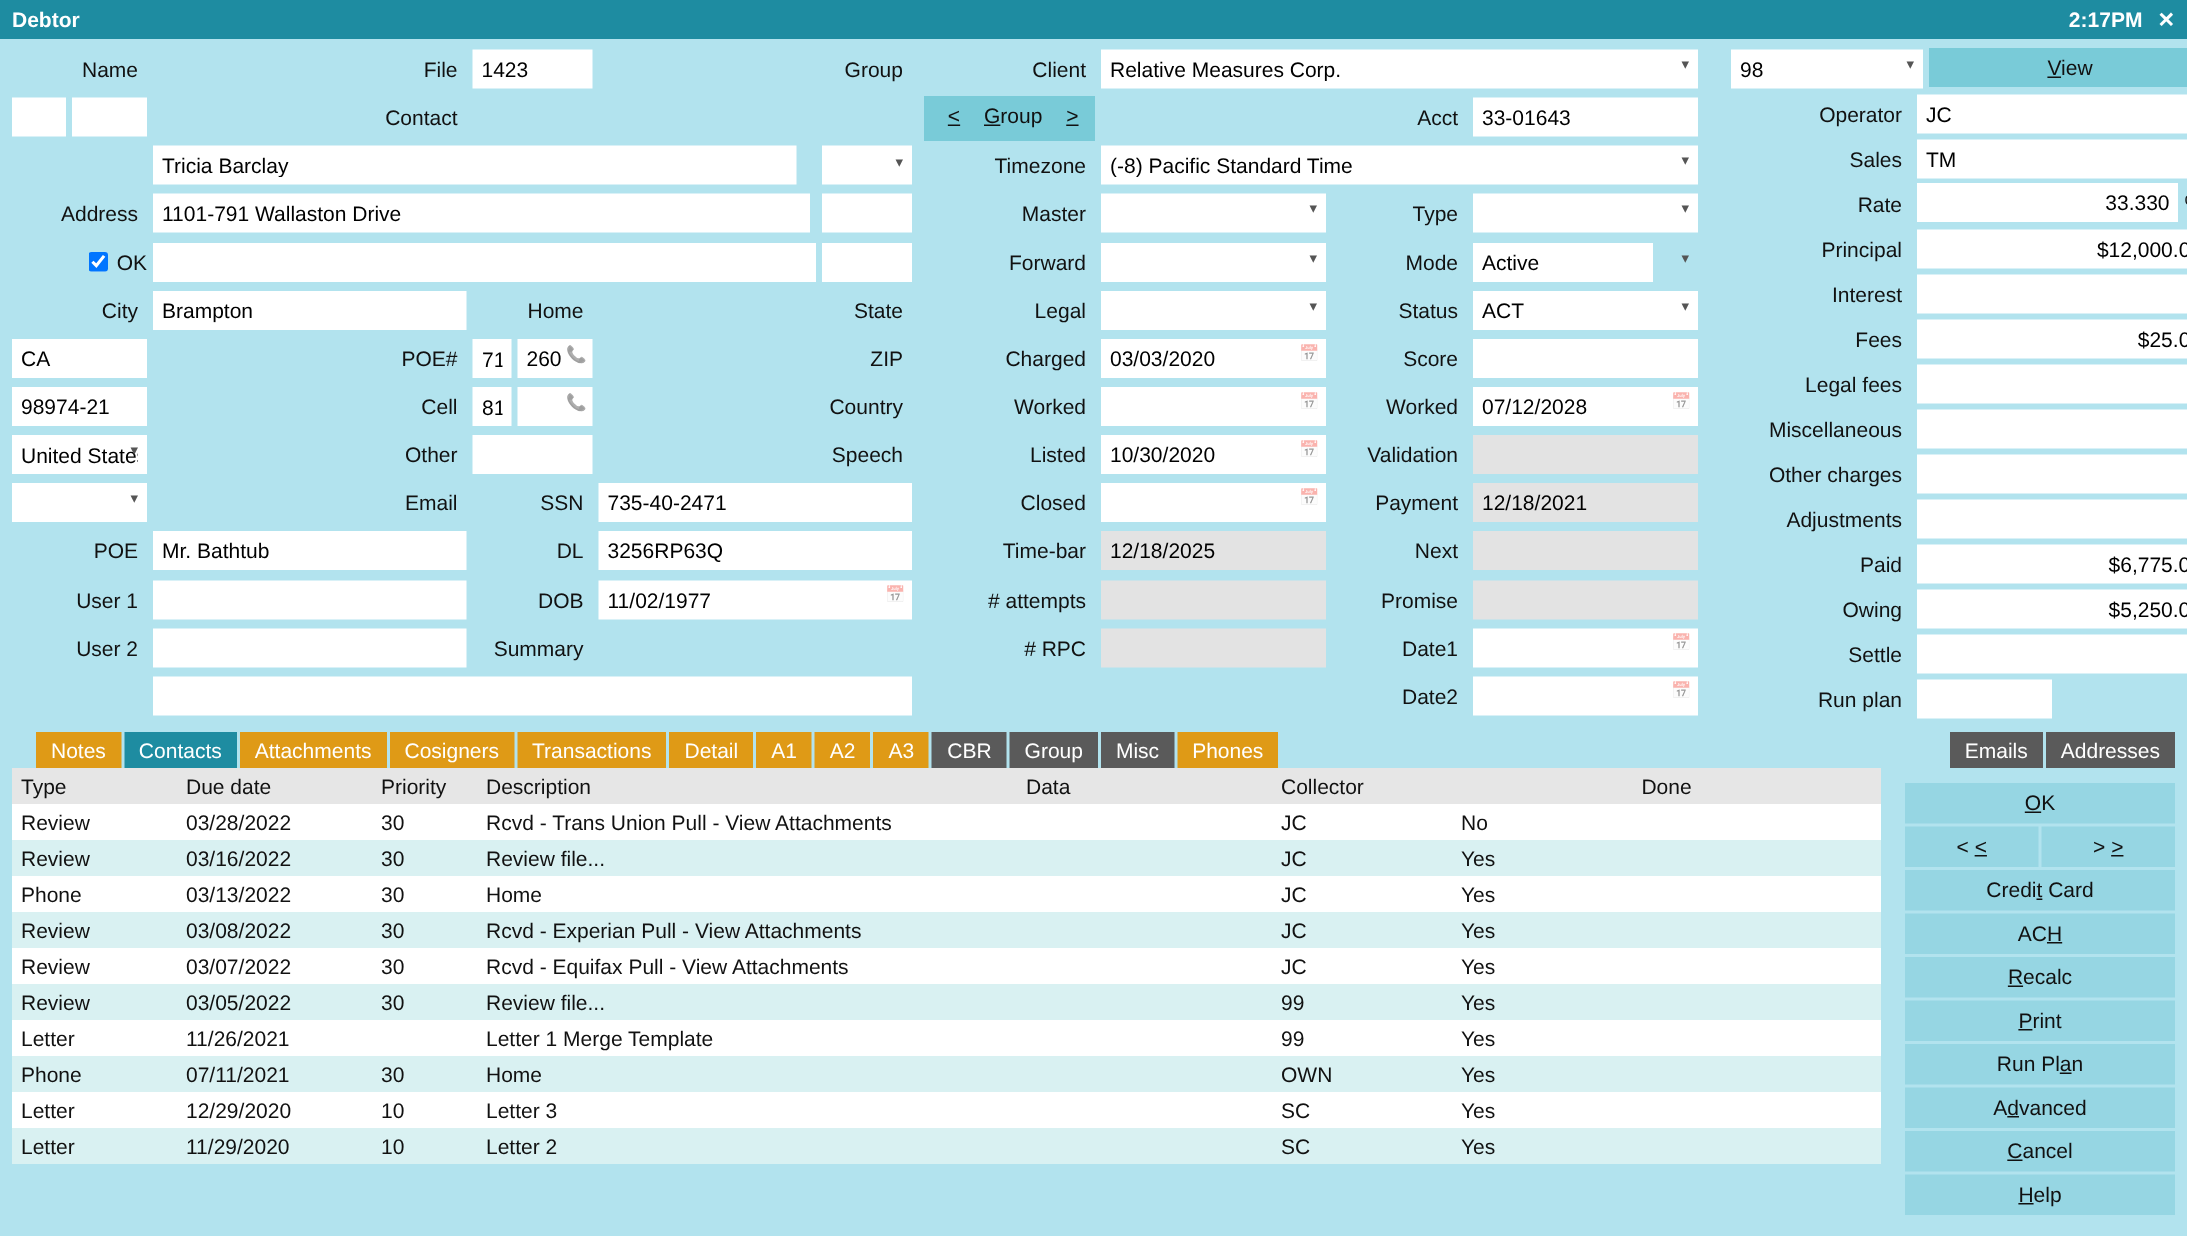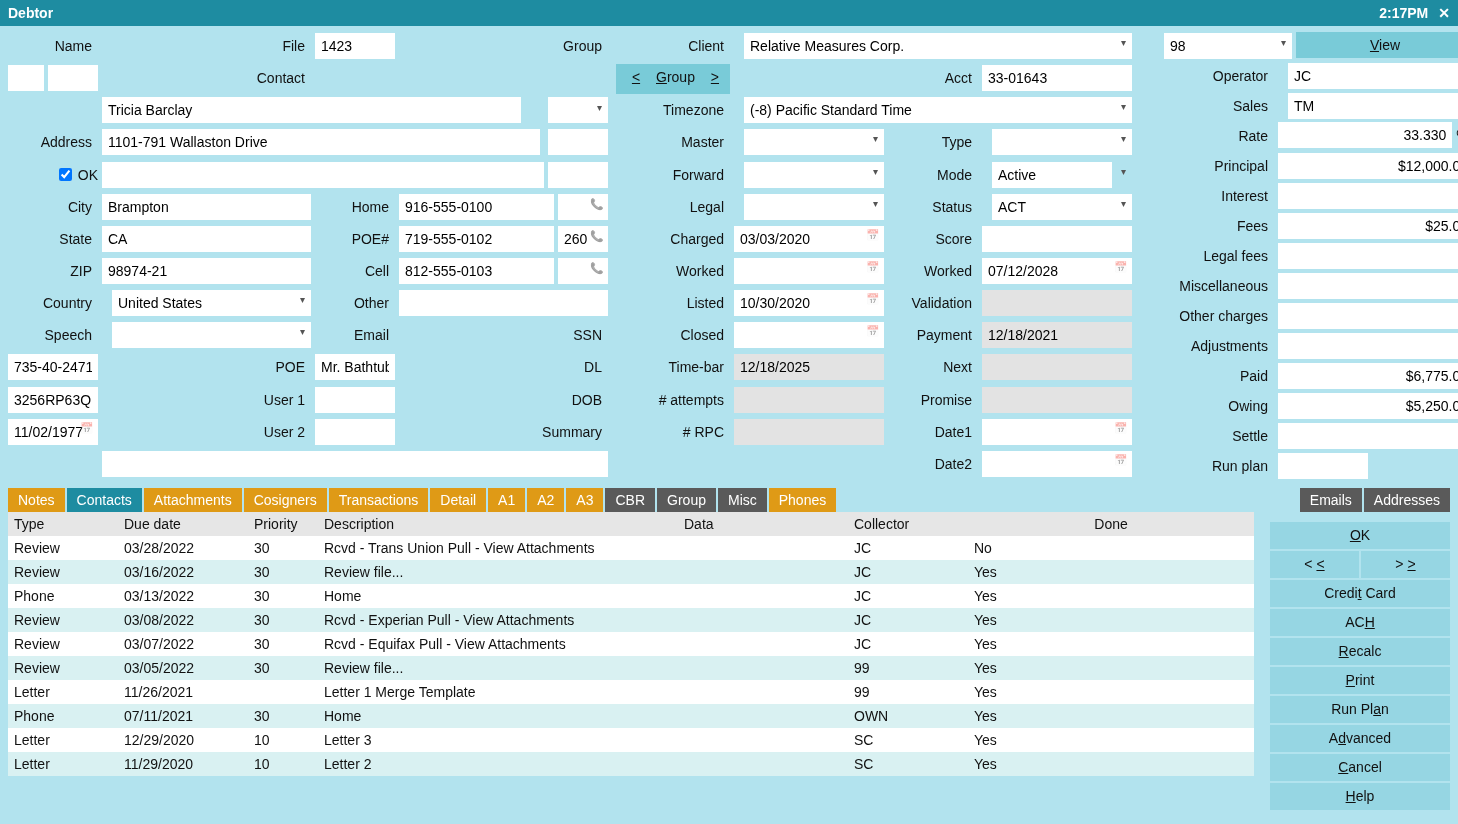--- a/index.html
+++ b/index.html
@@ -46,21 +46,20 @@
   font: inherit;
   width: 100%;
 }
 input[type=checkbox] { width: auto; height: auto; }
 .inp { position: relative; display: flex; align-items: center; height: 28px; }
 .inp input, .inp select { height: 26px; }
 .ro { background: #e3e3e3 !important; }
 
 .dd {
   position: relative;
-  margin-left: 10px;
 }
 .dd::after {
   content: "▾";
   position: absolute;
   right: 6px;
   top: 5px;
   font-size: 10px;
   color: #555;
   pointer-events: none;
 }
@@ -118,21 +117,21 @@
   line-height: 26px;
   cursor: pointer;
 }
 .viewbtn span { text-decoration: underline; }
 
 .ratebox { display:flex; gap:4px; }
 .ratebox input { text-align: right; }
 .pct { width:20px; line-height:26px; }
 
 
-.tabbar { margin: 4px 8px 0 8px; display: flex; gap: 2px; }
+.tabbar { margin: 4px 8px 0 24px; display: flex; gap: 2px; }
 .tab {
   background: #df9a16;
   color: #fff;
   padding: 4px 10px;
   cursor: pointer;
 }
 .tab.active { background: #1e8ca1; }
 .tab.dark { background: #5a5a5a; }
 .tabbar .filler { flex: 1; }
 .tab.right { background: #5a5a5a; }
@@ -218,24 +217,20 @@
     <div class="inp" style="grid-column:2/5;display:flex;gap:4px">
       <input style="flex: 1 1 0%;">
       <input style="width: 60px;">
     </div>
 
     <div class="lbl">City</div>
     <div class="inp">
         <input value="Brampton" style="">
       </div>
     <div class="lbl">Home</div>
-    <div class="inp phone" style="display:flex;gap:4px">
-      <input style="flex: 1 1 0%;" value="916-555-0100">
-      <input style="width: 50px;">
-    </div>
 
     <div class="lbl">State</div>
     <div class="inp">
         <input value="CA" style="">
       </div>
     <div class="lbl">POE#</div>
     <div class="inp phone" style="display:flex;gap:4px">
       <input style="flex: 1 1 0%;" value="719-555-0102">
       <input style="width: 50px;" value="260">
     </div>

